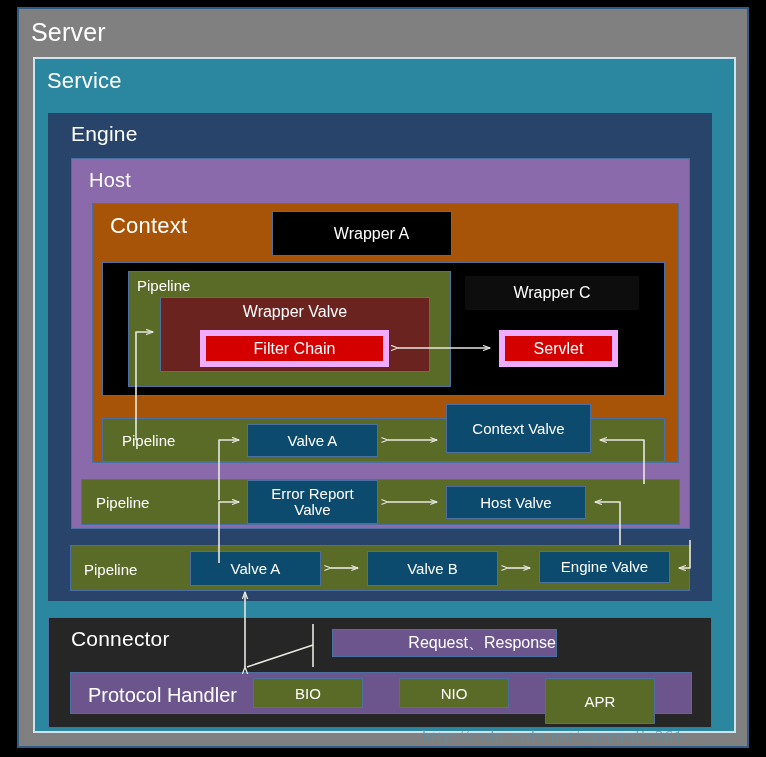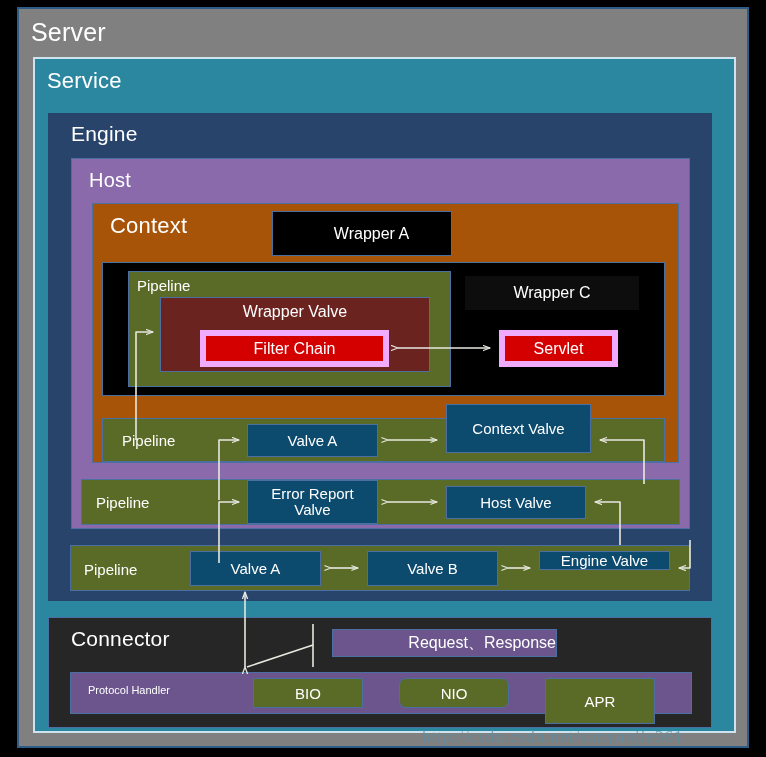--- a/index.html
+++ b/index.html
@@ -55,21 +55,21 @@
   .redbox{background:#d40000;border:6px solid #f0abfc;color:#ffffff;
           display:flex;align-items:center;justify-content:center;
           font-size:16px;}
 
   
   .connector{left:48px;top:617px;width:664px;height:111px;background:#262626;
              border:1px solid #4a6fa0;}
   .reqresp{background:#6b558c;border:1px solid #4a6fa0;color:#fff;
            display:flex;align-items:center;justify-content:flex-end;font-size:16px;}
   .prothandler{background:#6b558c;border:1px solid #4a6fa0;}
-  .proto-lbl{position:absolute;color:#fff;font-size:11px;white-space:nowrap;}
+  .proto-lbl{position:absolute;color:#fff;font-size:20px;white-space:nowrap;}
   .olivebtn{background:#5a6b28;border:1px solid #4a6fa0;color:#fff;
             display:flex;align-items:center;justify-content:center;font-size:15px;}
 
   
   #arrows{position:absolute;left:0;top:0;width:766px;height:757px;
           pointer-events:none;}
 
   
   .wm{position:absolute;left:422px;top:727px;color:#5a8fa8;opacity:.75;
       font-family:"Liberation Serif","DejaVu Serif",serif;font-size:17px;
@@ -139,38 +139,38 @@
   </div>
 
   <div class="abs pipe" style="left:70px;top:545px;width:620px;height:46px;"></div>
   <div class="pipe-lbl" style="left:84px;top:561px;">Pipeline</div>
   <div class="abs valve" style="left:190px;top:551px;width:131px;height:35px;">
     <span>Valve A</span>
   </div>
   <div class="abs valve" style="left:367px;top:551px;width:131px;height:35px;">
     <span>Valve B</span>
   </div>
-  <div class="abs valve" style="left:539px;top:551px;width:131px;height:19px;">
+  <div class="abs valve" style="left:539px;top:551px;width:131px;height:32px;">
     <span>Engine Valve</span>
   </div>
 
   <div class="abs connector"></div>
   <div class="cap cap-connector">Connector</div>
 
   <div class="abs reqresp" style="left:332px;top:629px;width:225px;height:28px;">
     <span>Request、Response</span>
   </div>
 
   <div class="abs prothandler" style="left:70px;top:672px;width:622px;height:42px;"></div>
   <div class="proto-lbl" style="left:88px;top:684px;">Protocol Handler</div>
 
   <div class="abs olivebtn" style="left:253px;top:678px;width:110px;height:30px;">
     <span>BIO</span>
   </div>
-  <div class="abs olivebtn" style="left:399px;top:678px;width:110px;height:30px;border-radius:7px;">
+  <div class="abs olivebtn" style="left:399px;top:678px;width:110px;height:30px;">
     <span>NIO</span>
   </div>
   <div class="abs olivebtn" style="left:545px;top:678px;width:110px;height:46px;">
     <span>APR</span>
   </div>
 
   <svg id="arrows" viewBox="0 0 766 757">
     <defs>
       <marker id="ah" markerWidth="9" markerHeight="9" refX="7.4" refY="3.1" orient="auto" markerUnits="userSpaceOnUse">
         <path d="M0.6,0.6 L7.4,3.1 L0.6,5.6" fill="none" stroke="#e8e8e0" stroke-width="1.3" stroke-linecap="round" stroke-linejoin="round"></path>

